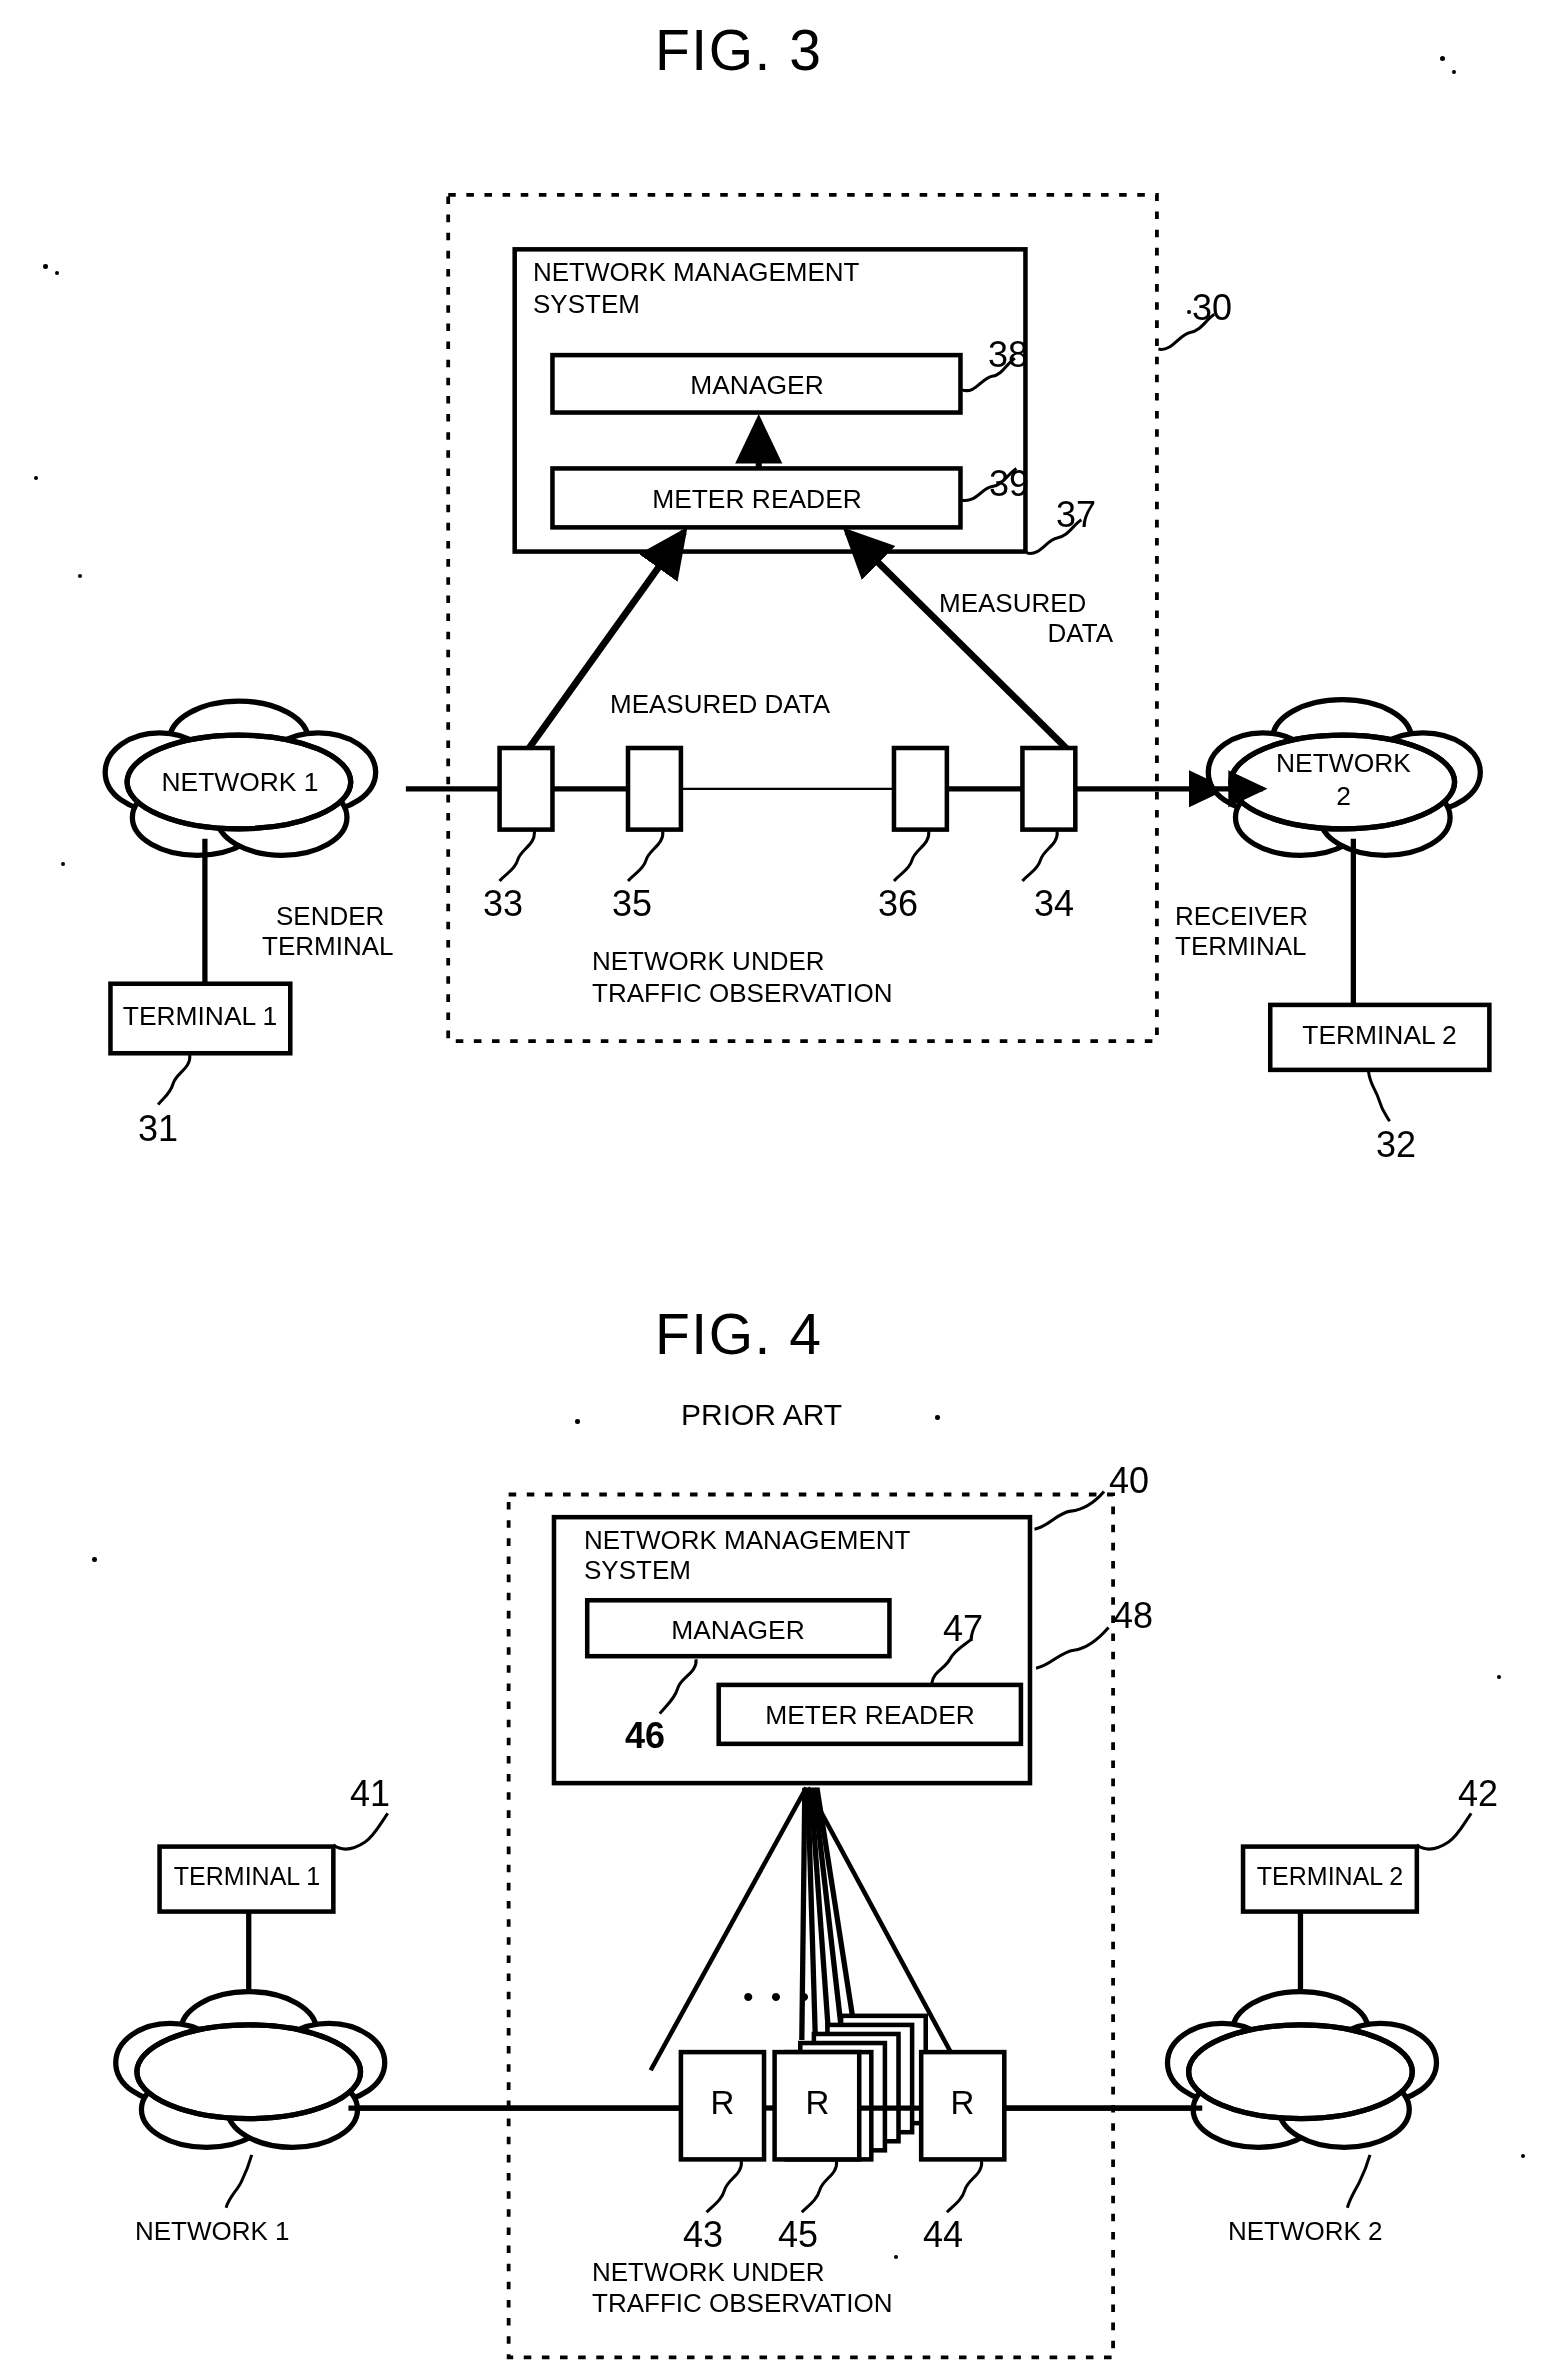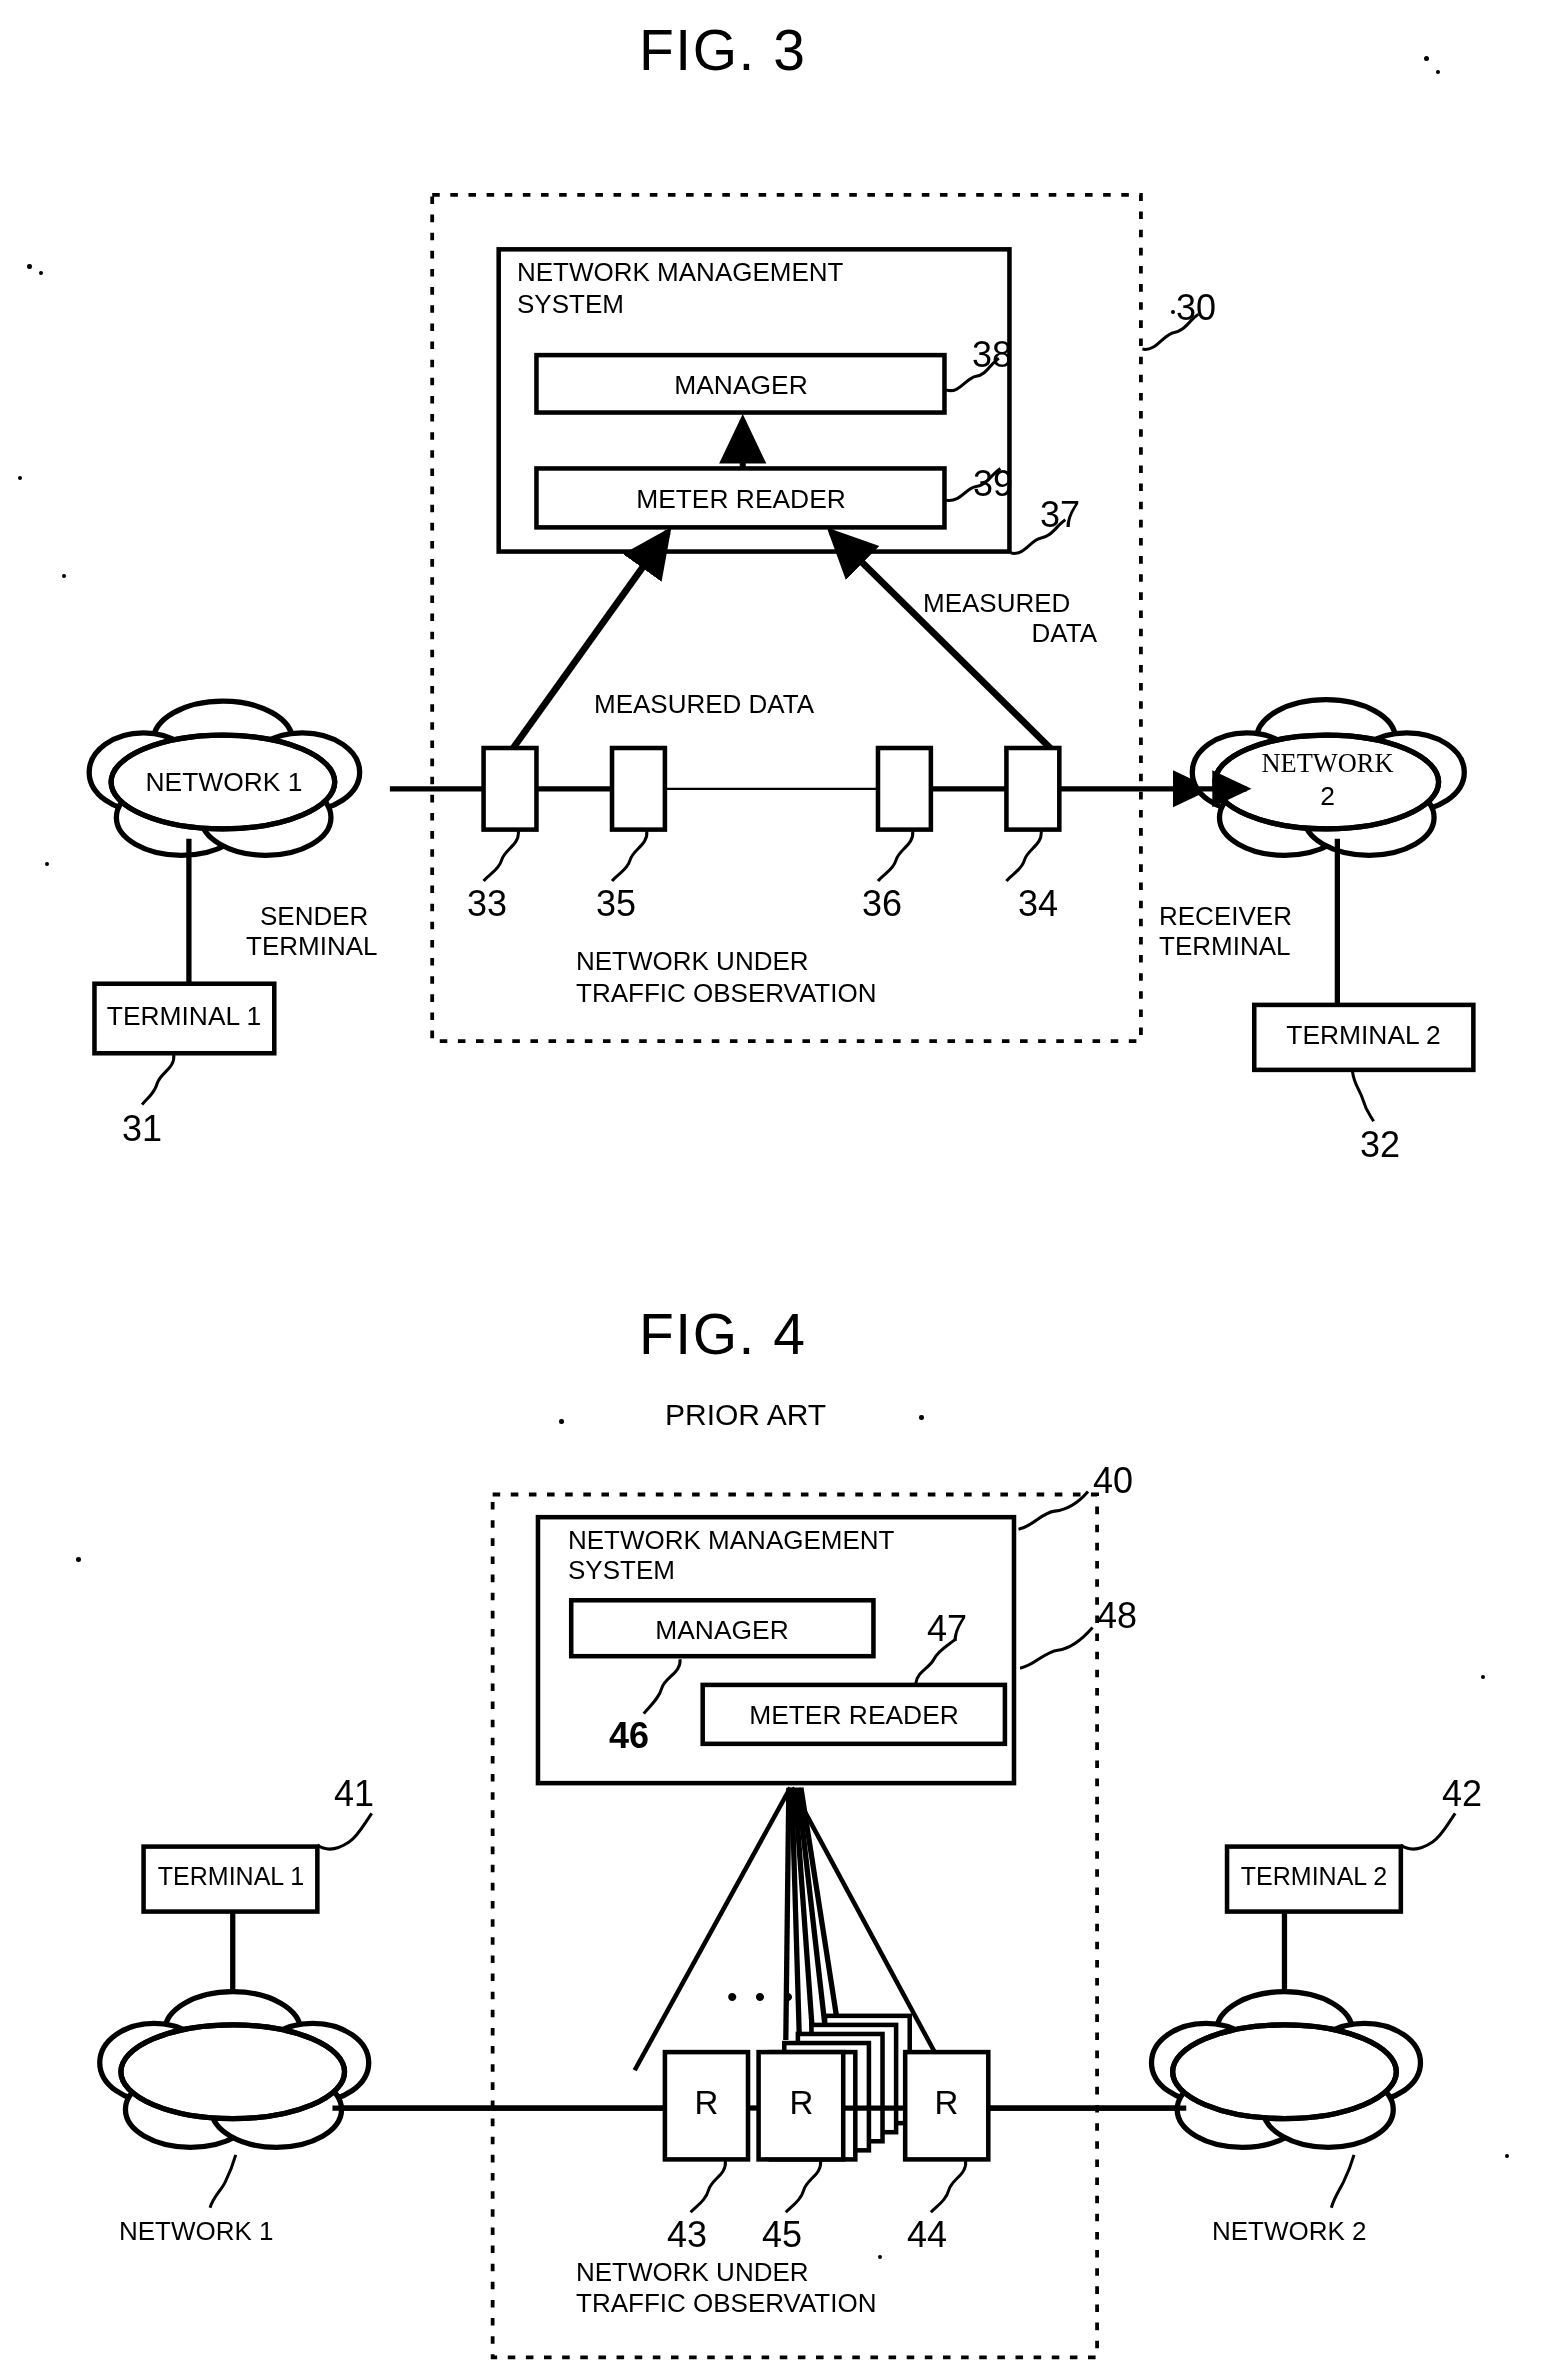--- a/index.html
+++ b/index.html
@@ -10,21 +10,21 @@
   body {
     width: 1558px;
     height: 2377px;
     position: relative;
     font-family: "Liberation Sans", sans-serif;
     color: #000000;
     overflow: hidden;
   }
   #page {
     position: absolute;
-    left: 0; top: 0;
+    left: 16px; top: 0;
     width: 1372px;
     height: 2377px;
   }
   svg.figure-svg {
     position: absolute;
     left: 0; top: 0;
     width: 1558px;
     height: 2377px;
   }
   .fig-title {
@@ -292,21 +292,21 @@
   <div class="lbl" style="left:576px;top:978px;">TRAFFIC OBSERVATION</div>
 
   <div class="boxlabel" style="left:112px;top:767px;width:224px;">NETWORK 1</div>
 
   <div class="lbl" style="left:260px;top:901px;">SENDER</div>
   <div class="lbl" style="left:246px;top:931px;">TERMINAL</div>
 
   <div class="boxlabel" style="left:94px;top:1001px;width:180px;">TERMINAL 1</div>
   <div class="refnum" style="left:122px;top:1108px;">31</div>
 
-  <div class="boxlabel" style="left:1224px;top:748px;width:207px;font-family:Liberation Serif, serif;">NETWORK</div>
+  <div class="boxlabel" style="left:1224px;top:748px;width:207px;">NETWORK</div>
   <div class="boxlabel" style="left:1224px;top:781px;width:207px;">2</div>
 
   <div class="lbl" style="left:1159px;top:901px;">RECEIVER</div>
   <div class="lbl" style="left:1159px;top:931px;">TERMINAL</div>
 
   <div class="boxlabel" style="left:1254px;top:1020px;width:219px;">TERMINAL 2</div>
   <div class="refnum" style="left:1360px;top:1124px;">32</div>
 
   <div class="fig-title" style="left:639px;top:1301px;">FIG. 4</div>
   <div class="fig-sub" style="left:665px;top:1398px;">PRIOR ART</div>

